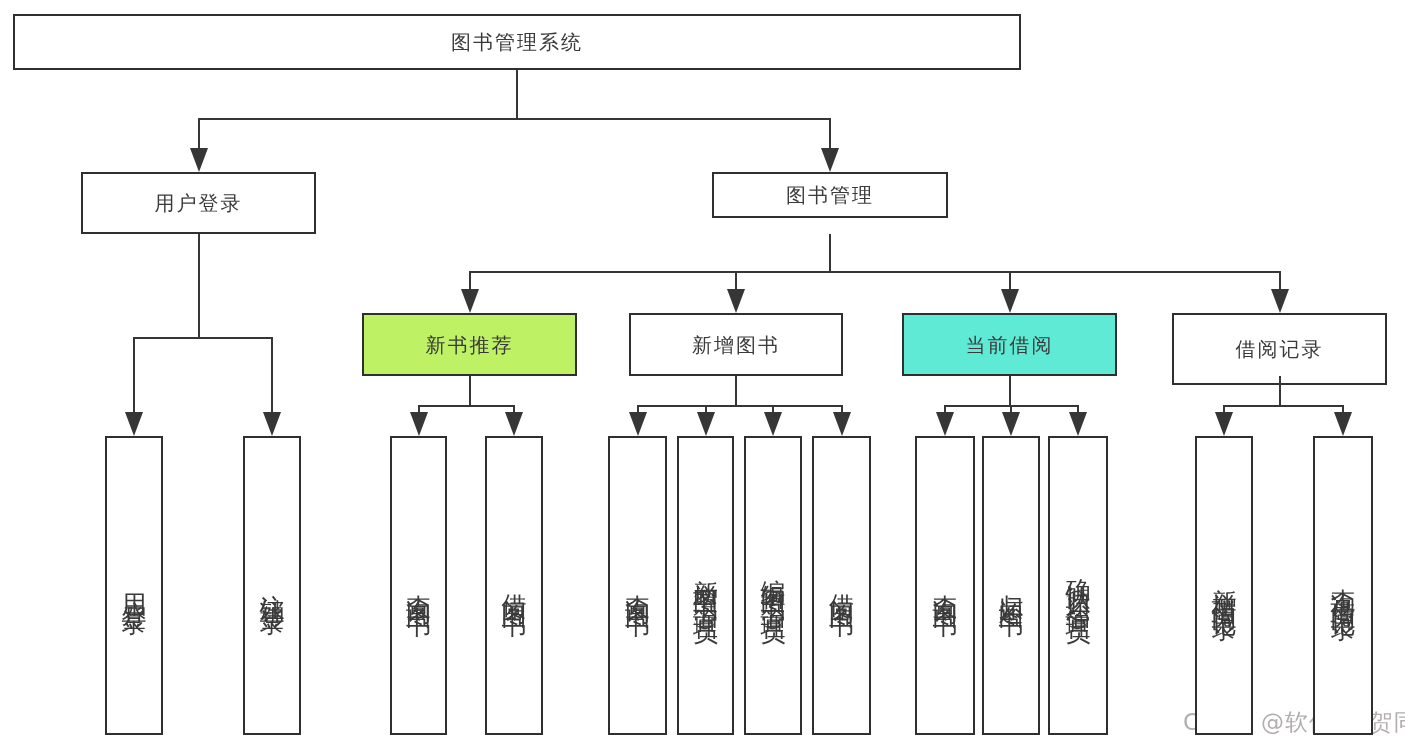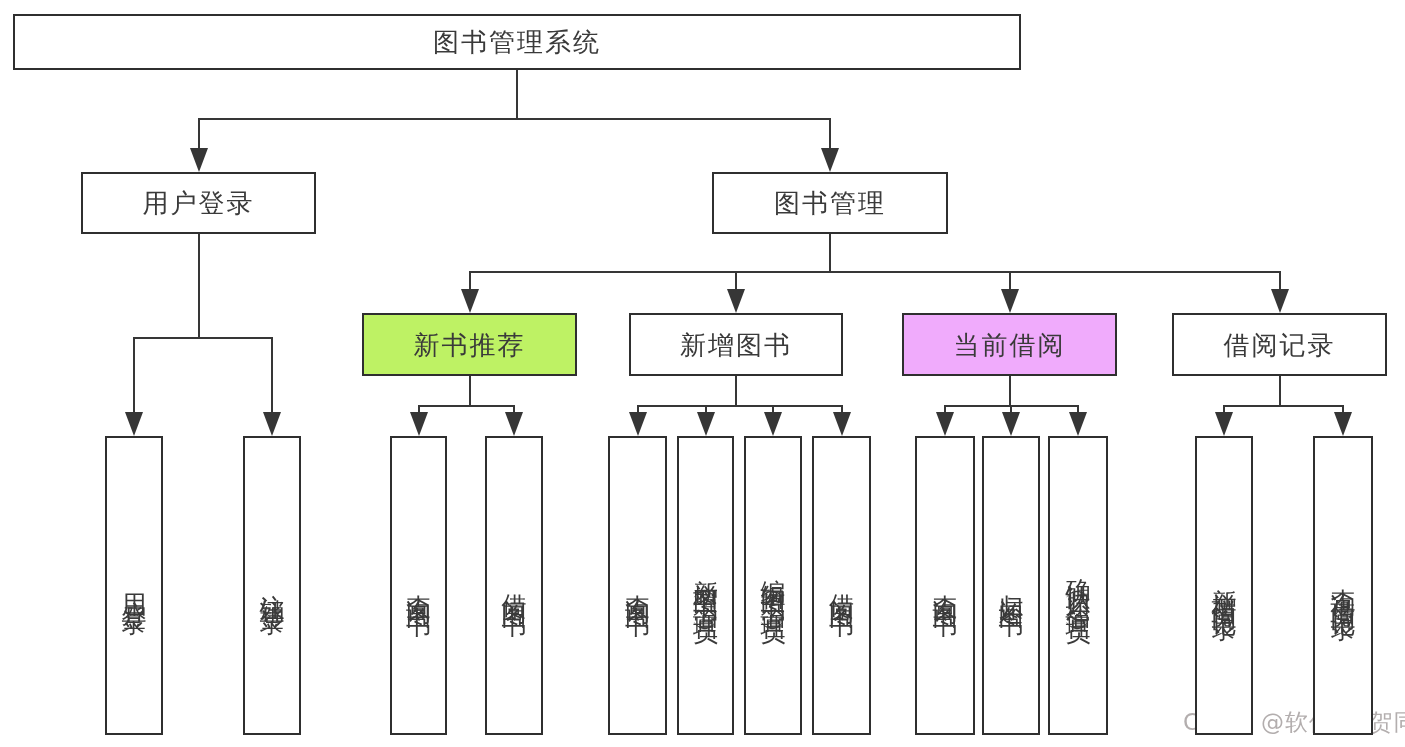--- a/index.html
+++ b/index.html
@@ -14,21 +14,21 @@
     position:absolute;
     box-sizing:border-box;
     background:#ffffff;
     border:2px solid #2f2f2f;
     display:flex;
     align-items:center;
     justify-content:center;
   }
   .node .label{
     color:#3a3a3a;
-    font-size:26px;
+    font-size:20px;
     letter-spacing:2px;
     white-space:nowrap;
     line-height:1;
   }
   .node.v .label{
     writing-mode:vertical-rl;
     text-orientation:mixed;
     font-size:25px;
     letter-spacing:6px;
     white-space:nowrap;
@@ -58,33 +58,33 @@
 <body>
 
 <div id="diagram-canvas">
   <span class="watermark" style="color: rgb(179, 174, 174);">CSDN @软件_小贺同学</span>
 <div class="node h" style="left: 13px; top: 14px; width: 1008px; height: 56px; border-color: rgb(47, 47, 47); background: rgb(255, 255, 255);">
       <span class="label" style="color: rgb(58, 58, 58);">图书管理系统</span>
     </div>
     <div class="node h" style="left: 81px; top: 172px; width: 235px; height: 62px; border-color: rgb(47, 47, 47); background: rgb(255, 255, 255);">
       <span class="label" style="color: rgb(58, 58, 58);">用户登录</span>
     </div>
-    <div class="node h" style="left: 712px; top: 172px; width: 236px; height: 62px; border-color: rgb(47, 47, 47); background: rgb(255, 255, 255);">
+    <div class="node h" style="left: 712px; top: 172px; width: 236px; height: 46px; border-color: rgb(47, 47, 47); background: rgb(255, 255, 255);">
       <span class="label" style="color: rgb(58, 58, 58);">图书管理</span>
     </div>
     <div class="node h" style="left: 362px; top: 313px; width: 215px; height: 63px; border-color: rgb(47, 47, 47); background: #bef264;">
       <span class="label" style="color: rgb(58, 58, 58);">新书推荐</span>
     </div>
     <div class="node h" style="left: 629px; top: 313px; width: 214px; height: 63px; border-color: rgb(47, 47, 47); background: rgb(255, 255, 255);">
       <span class="label" style="color: rgb(58, 58, 58);">新增图书</span>
     </div>
-    <div class="node h" style="left: 902px; top: 313px; width: 215px; height: 63px; border-color: rgb(47, 47, 47); background: #f0abfc;">
+    <div class="node h" style="left: 902px; top: 313px; width: 215px; height: 63px; border-color: rgb(47, 47, 47); background: #5eead4;">
       <span class="label" style="color: rgb(58, 58, 58);">当前借阅</span>
     </div>
-    <div class="node h" style="left: 1172px; top: 313px; width: 215px; height: 63px; border-color: rgb(47, 47, 47); background: rgb(255, 255, 255);">
+    <div class="node h" style="left: 1172px; top: 313px; width: 215px; height: 72px; border-color: rgb(47, 47, 47); background: rgb(255, 255, 255);">
       <span class="label" style="color: rgb(58, 58, 58);">借阅记录</span>
     </div>
     <div class="node v" style="left: 105px; top: 436px; width: 58px; height: 299px; border-color: rgb(47, 47, 47); background: rgb(255, 255, 255);">
       <span class="label" style="color: rgb(58, 58, 58);">用户登录</span>
     </div>
     <div class="node v" style="left: 243px; top: 436px; width: 58px; height: 299px; border-color: rgb(47, 47, 47); background: rgb(255, 255, 255);">
       <span class="label" style="color: rgb(58, 58, 58);">注销登录</span>
     </div>
     <div class="node v" style="left: 390px; top: 436px; width: 57px; height: 299px; border-color: rgb(47, 47, 47); background: rgb(255, 255, 255);">
       <span class="label" style="color: rgb(58, 58, 58);">查询图书</span>

